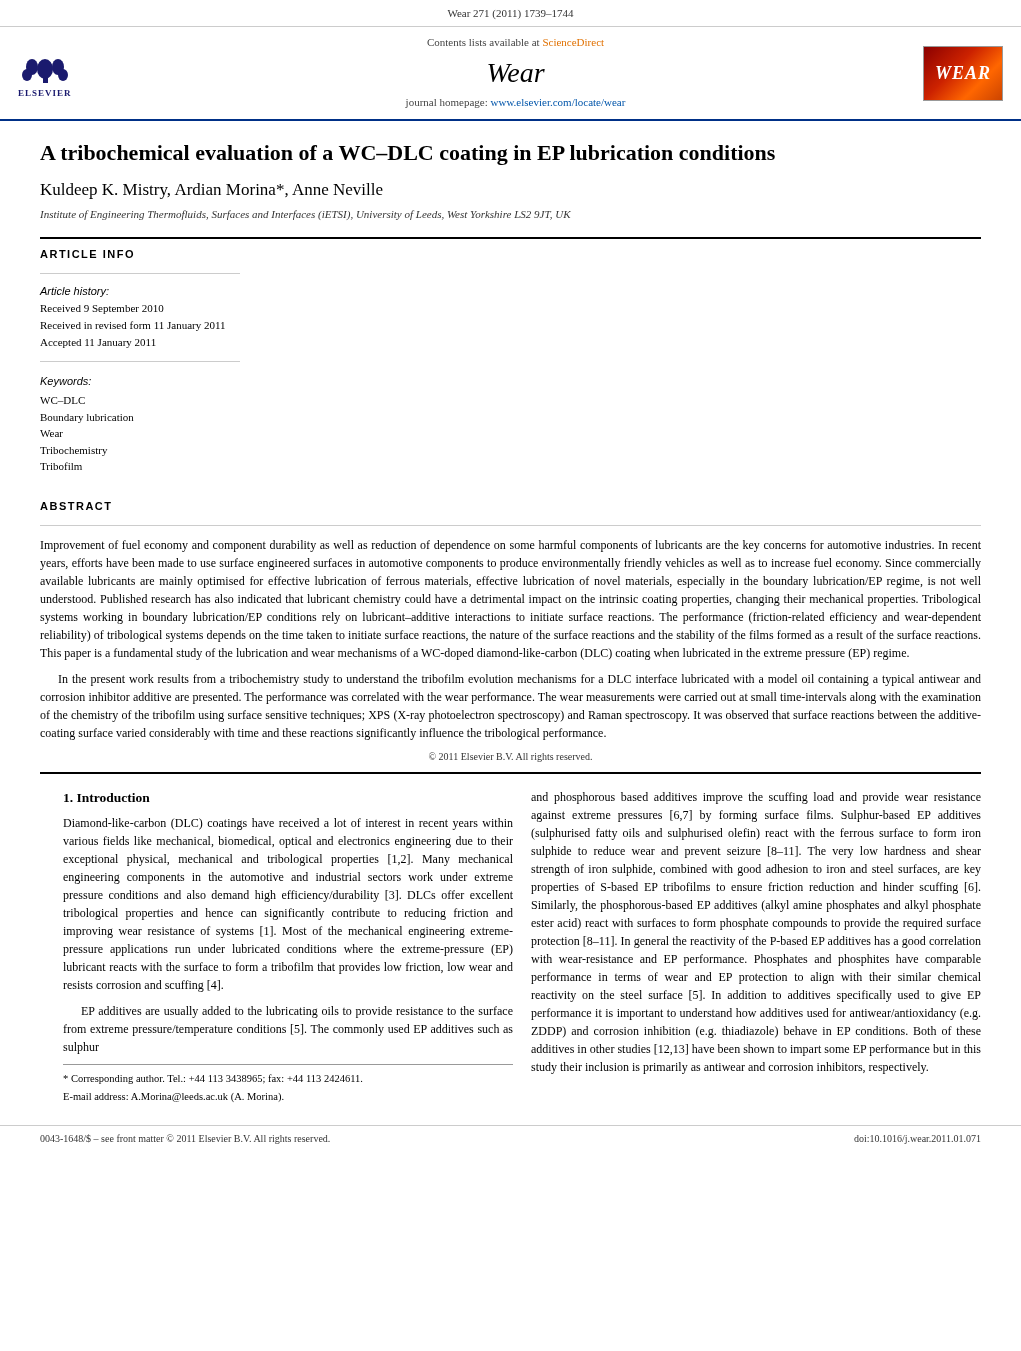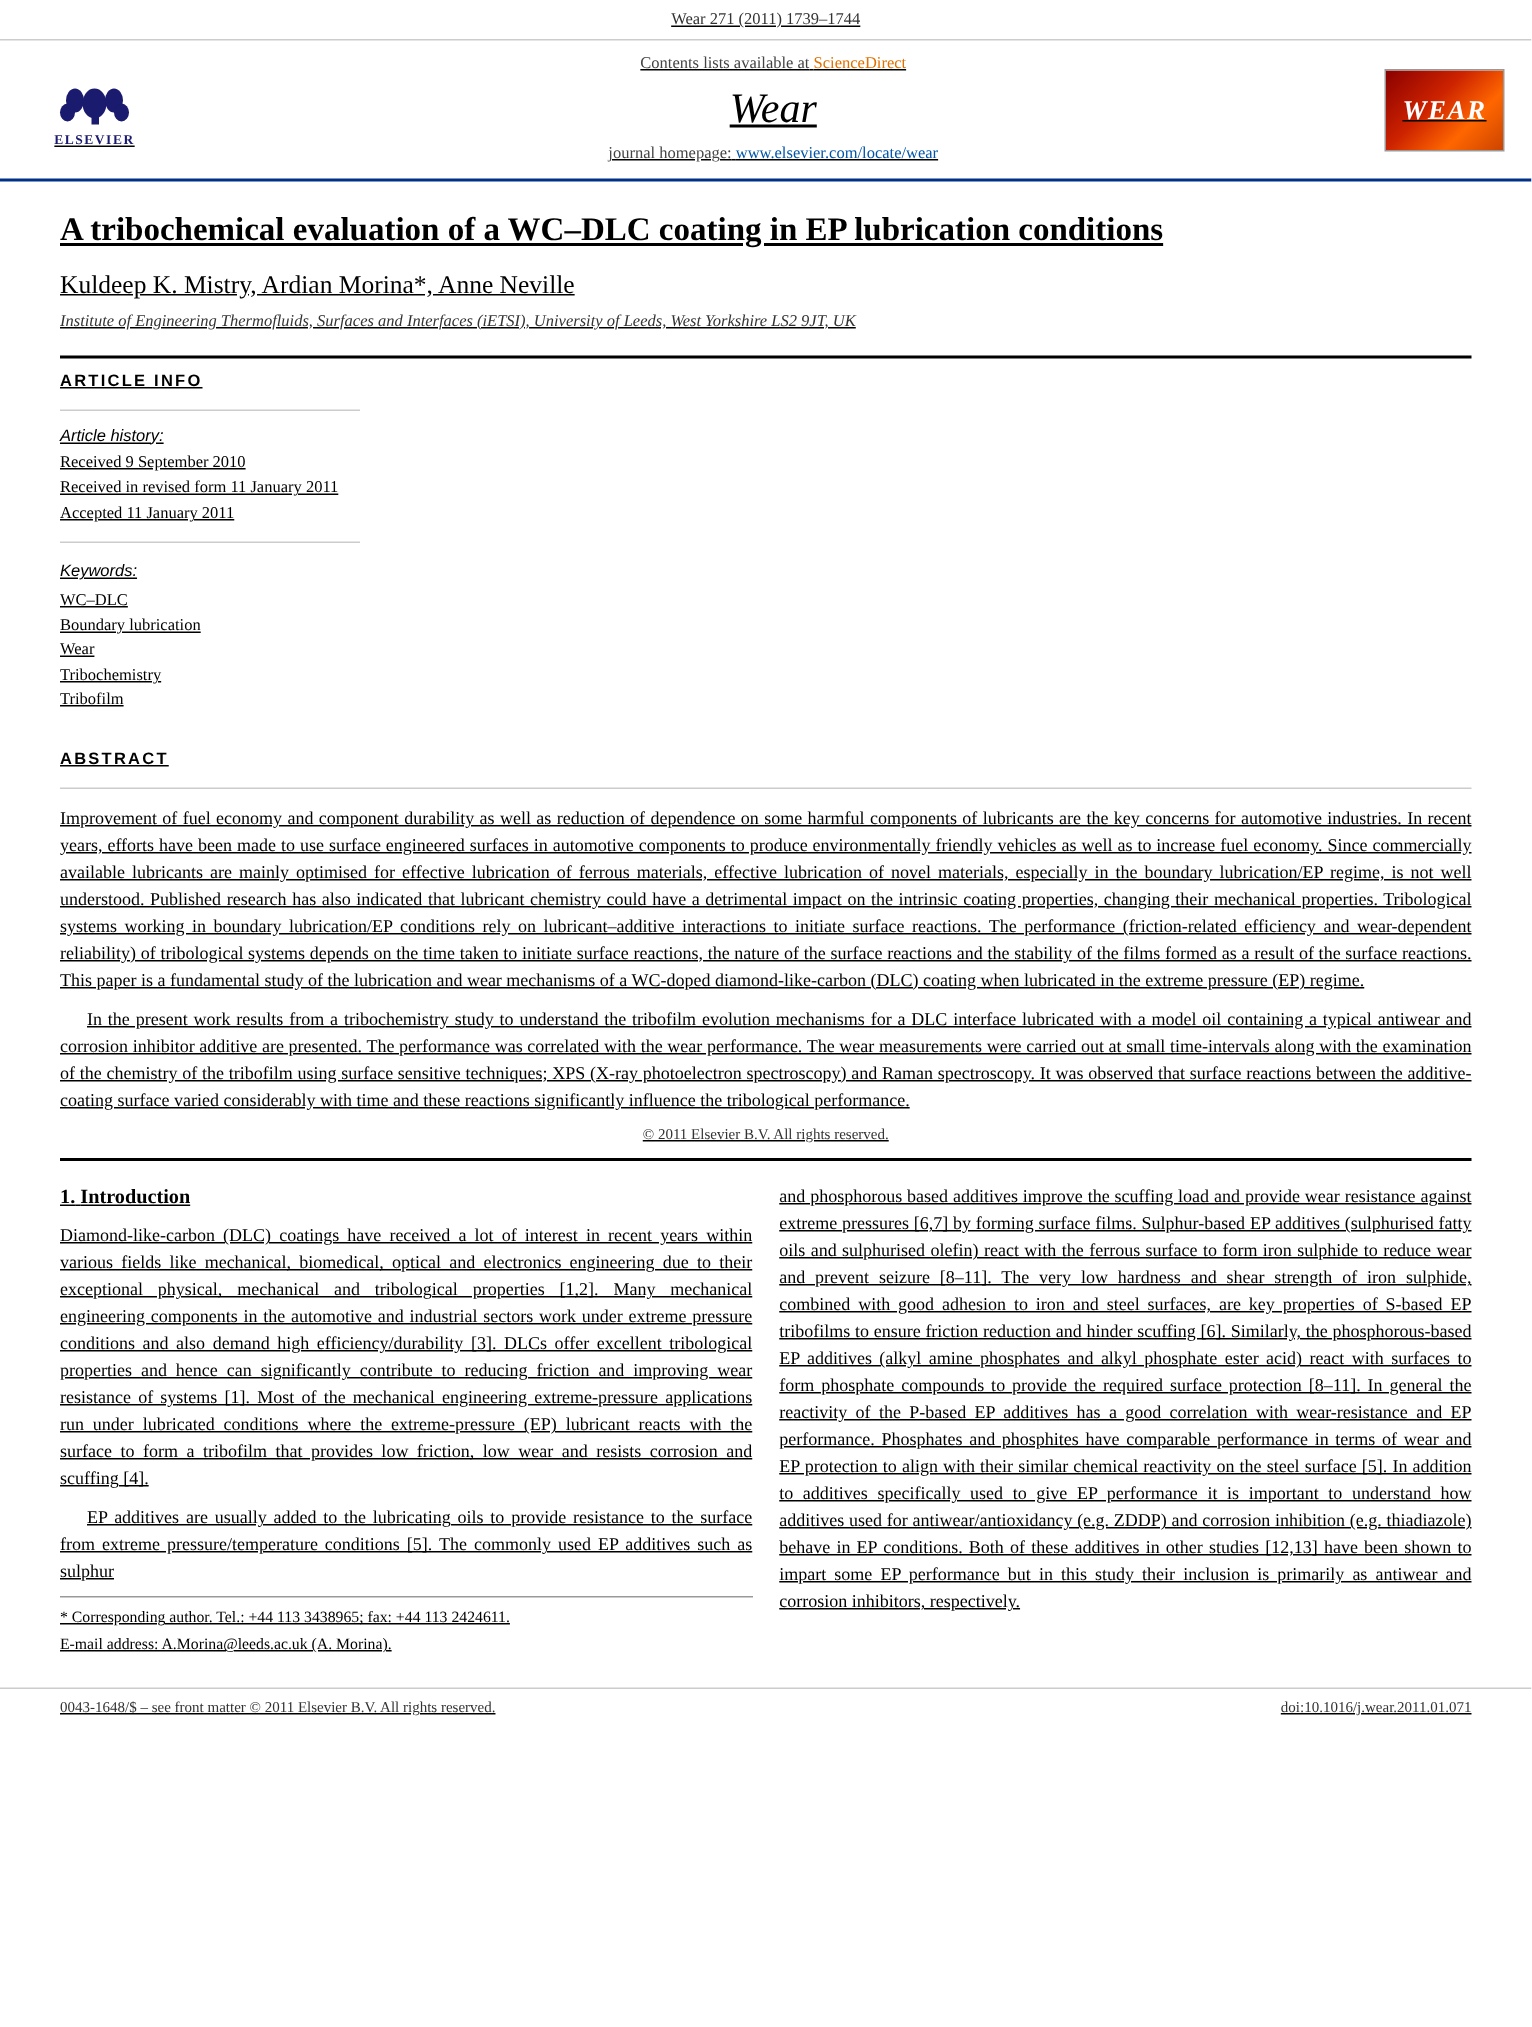--- a/index.html
+++ b/index.html
@@ -9,21 +9,20 @@
       color: #000;
       width: 1021px;
       min-height: 1351px;
       font-size: 13px;
       line-height: 1.45;
     }
 
     .page-wrapper {
       width: 1021px;
       background: #fff;
-      text-decoration: underline;
     }
 
     
     .top-bar {
       text-align: center;
       padding: 6px 0 4px 0;
       font-size: 11px;
       color: #333;
       border-bottom: 1px solid #ccc;
     }
@@ -33,21 +32,20 @@
       display: flex;
       align-items: center;
       padding: 8px 18px;
       border-bottom: 2px solid #003087;
     }
     .elsevier-logo {
       width: 90px;
       height: 55px;
       display: flex;
       flex-direction: column;
-      align-items: center;
       justify-content: center;
     }
     .elsevier-logo .logo-tree {
       width: 55px;
       height: 38px;
     }
     .elsevier-logo .logo-text {
       font-size: 9px;
       font-weight: bold;
       color: #1a1a6e;
@@ -208,20 +206,21 @@
       text-align: center;
       color: #333;
       margin-top: 6px;
     }
 
     
     .body-columns {
       display: flex;
       gap: 18px;
       margin-top: 14px;
+      margin-left: 23px;
     }
 
     .body-col {
       flex: 1;
       font-size: 12px;
       line-height: 1.5;
       text-align: justify;
       color: #000;
     }
 

